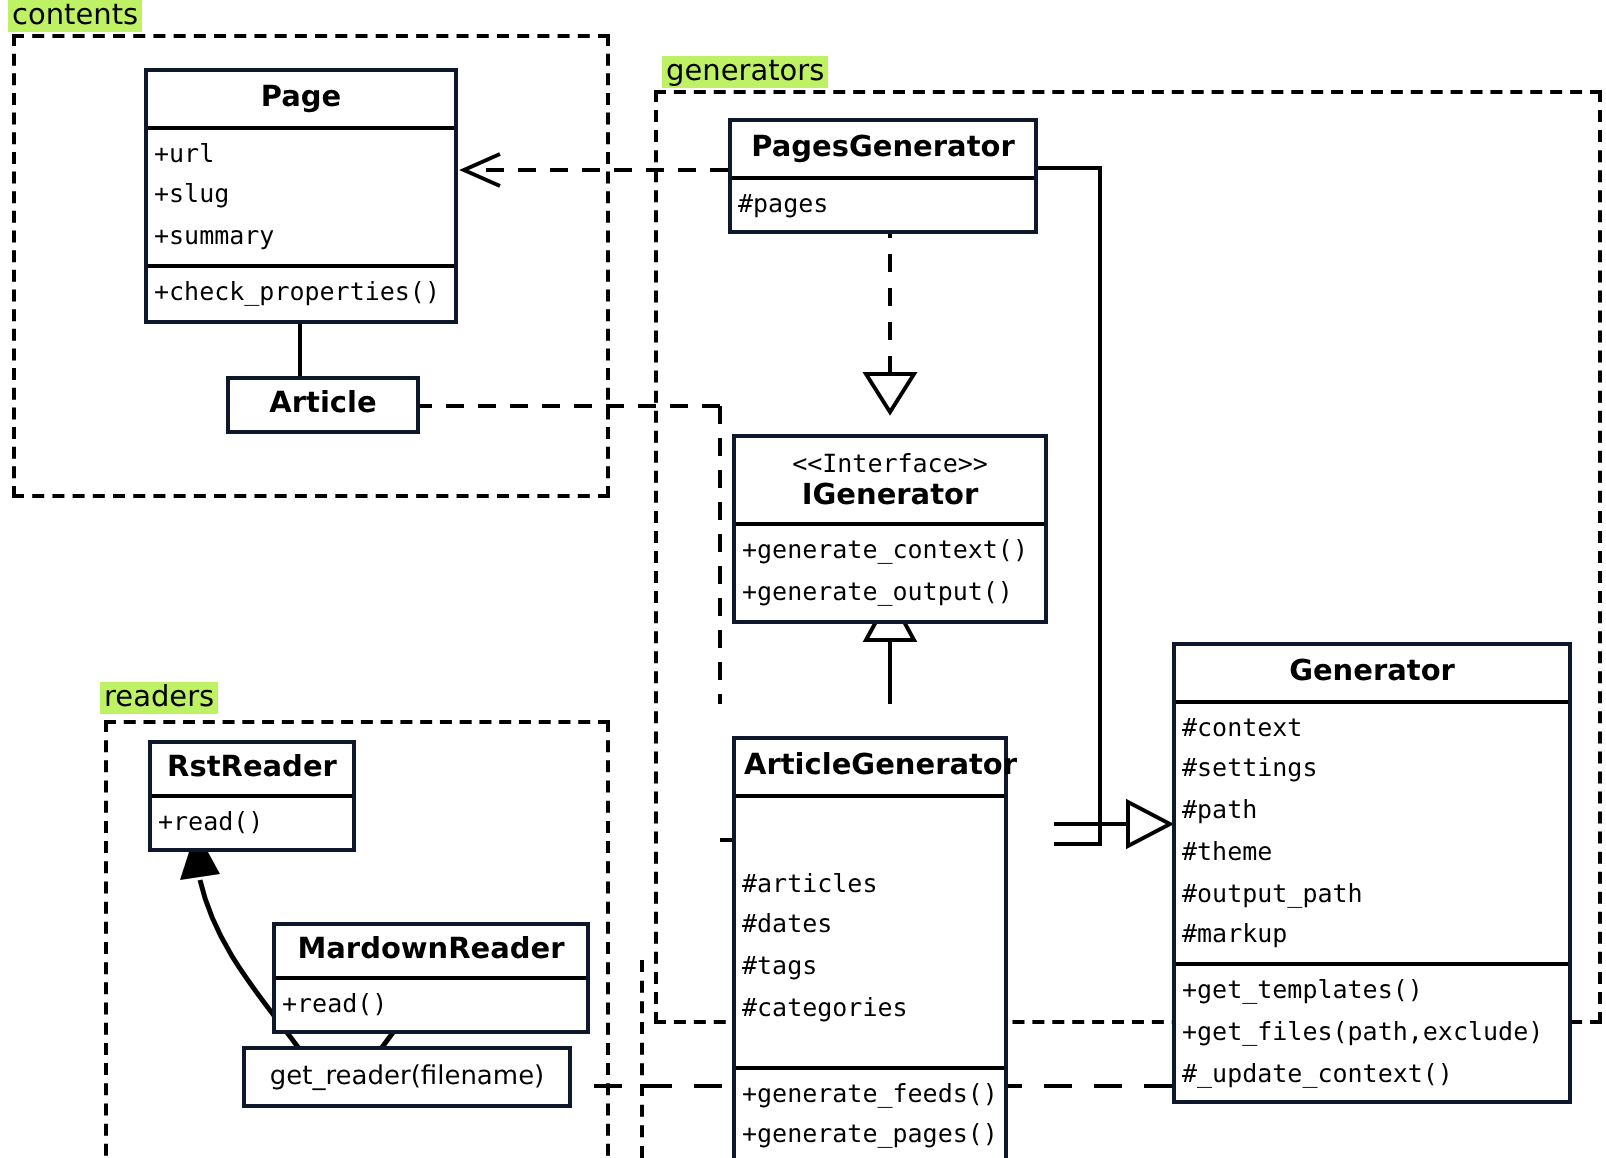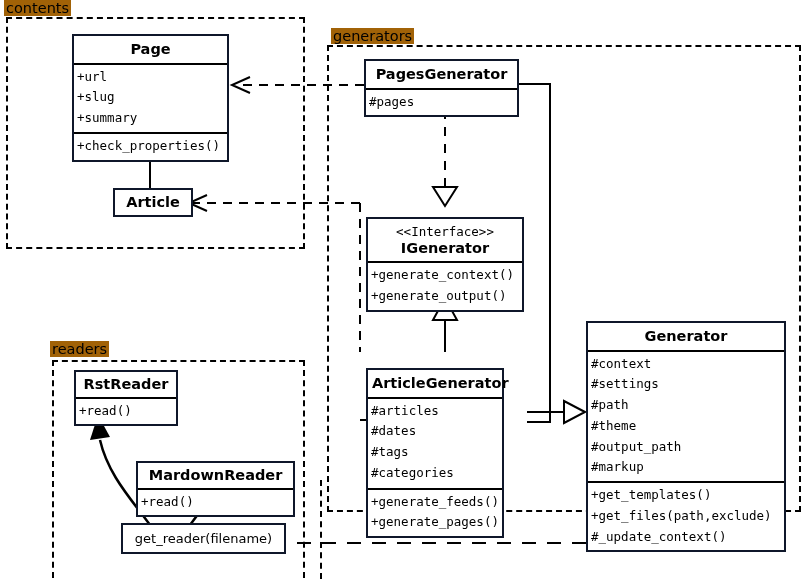--- a/index.html
+++ b/index.html
@@ -20,21 +20,21 @@
   .pkg{
     position:absolute;
     border:2px dashed #000;
     background:transparent;
     box-sizing:border-box;
   }
   .pkg-label{
     position:absolute;
     font-size:14.5px;
     color:#000;
-    background:#a16207;
+    background:#bef264;
     padding:0 2px;
     white-space:nowrap;
     letter-spacing:0px;
   }
 
   
   .cls{
     position:absolute;
     box-sizing:border-box;
     border:2px solid #0f172a;
@@ -143,21 +143,21 @@
       <div class="comp">+url</div>
       <div class="comp">+slug</div>
       <div class="comp">+summary</div>
     </div>
     <div class="sep"></div>
     <div style="padding:2px 0 3px 0;">
       <div class="comp">+check_properties()</div>
     </div>
   </div>
 
-  <div class="cls" style="left:113px; top:188px; width:80px;">
+  <div class="cls" style="left:113px; top:188px; width:97px;">
     <div class="hdr" style="padding:5px 4px;">Article</div>
   </div>
 
   <div class="cls" style="left:364px; top:59px; width:155px;">
     <div class="hdr">PagesGenerator</div>
     <div class="sep"></div>
     <div style="padding:2px 0 3px 0;">
       <div class="comp">#pages</div>
     </div>
   </div>
@@ -170,21 +170,21 @@
     <div class="sep"></div>
     <div style="padding:2px 0 3px 0;">
       <div class="comp">+generate_context()</div>
       <div class="comp">+generate_output()</div>
     </div>
   </div>
 
   <div class="cls" style="left:366px; top:368px; width:138px;">
     <div class="hdr">ArticleGenerator</div>
     <div class="sep"></div>
-    <div style="padding:2px 0 4px 0;">
+    <div style="padding:2px 0 18px 0;margin-top:31px;">
       <div class="comp">#articles</div>
       <div class="comp">#dates</div>
       <div class="comp">#tags</div>
       <div class="comp">#categories</div>
     </div>
     <div class="sep"></div>
     <div style="padding:2px 0 3px 0;">
       <div class="comp">+generate_feeds()</div>
       <div class="comp">+generate_pages()</div>
     </div>

